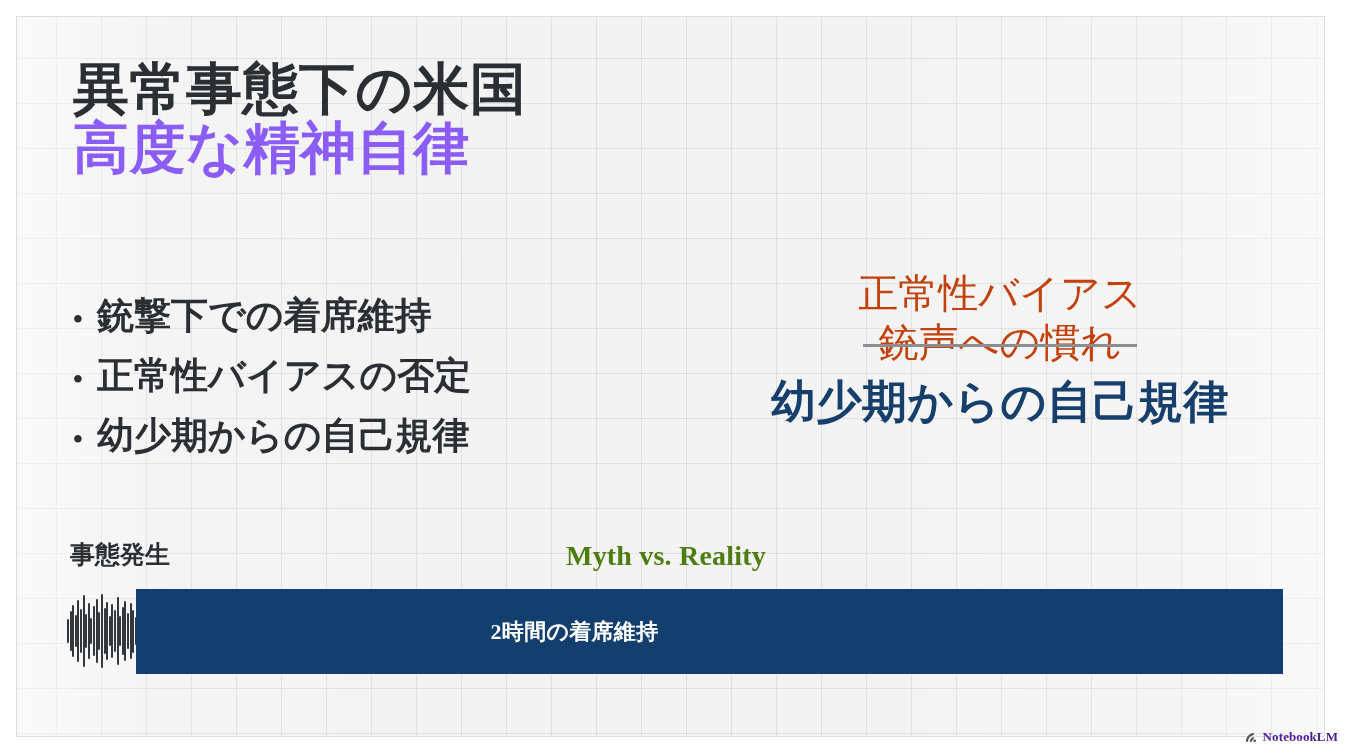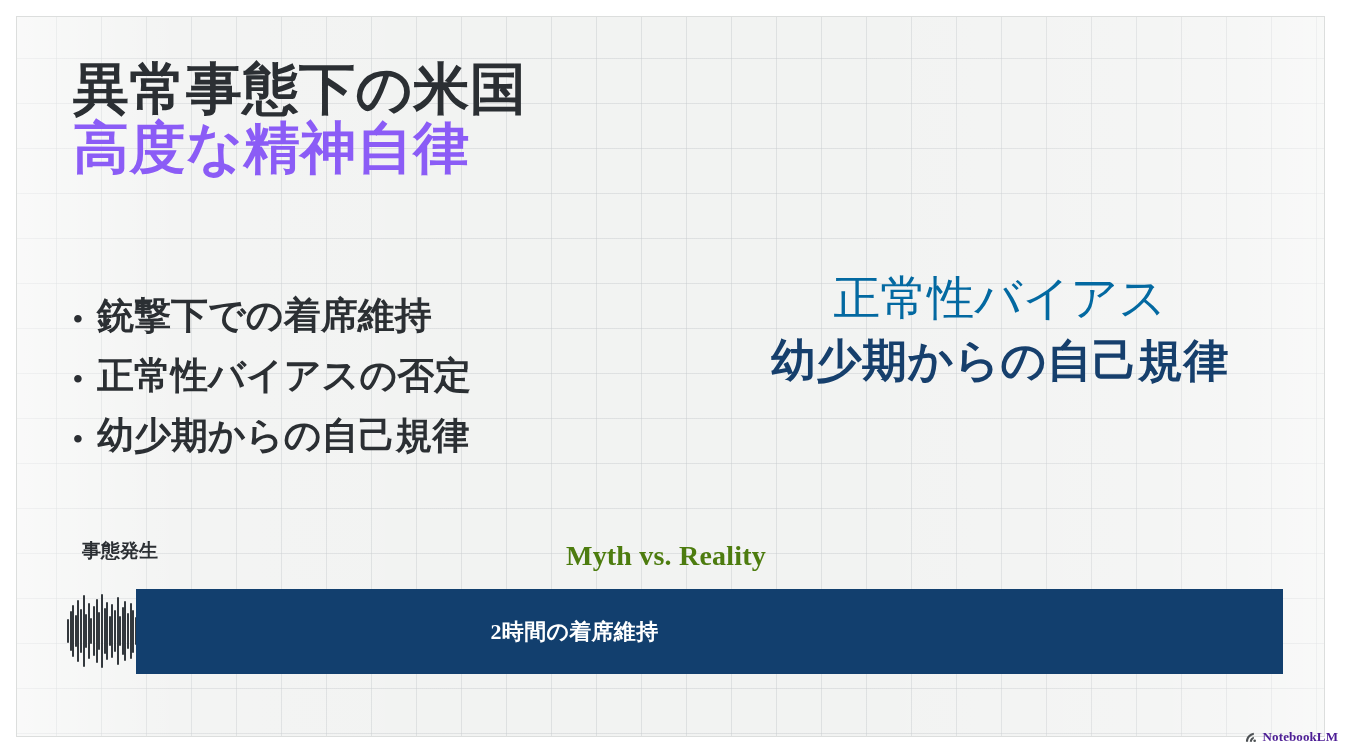--- a/index.html
+++ b/index.html
@@ -93,23 +93,23 @@
 
   
   #right-stack {
     position: absolute;
     left: 700px;
     top: 270px;
     width: 600px;
     text-align: center;
   }
   .myth-line {
-    font-size: 47px;
+    font-size: 40px;
     font-weight: 400;
-    color: #0369a1;
+    color: #c2410c;
     line-height: 1.22;
     white-space: nowrap;
   }
   #myth-line-2 {
     position: relative;
     display: inline-block;
   }
   #myth-strike {
     position: absolute;
     left: -16px;
@@ -123,23 +123,23 @@
     font-size: 45px;
     font-weight: 700;
     color: #163f6c;
     white-space: nowrap;
     letter-spacing: 0.5px;
   }
 
   
   #event-label {
     position: absolute;
-    left: 82px;
+    left: 70px;
     top: 538px;
-    font-size: 19px;
+    font-size: 25px;
     font-weight: 700;
     color: #2b2f33;
     white-space: nowrap;
   }
 
   #myth-reality-heading {
     position: absolute;
     left: 566px;
     top: 540px;
     font-size: 28px;
@@ -227,20 +227,26 @@
       <span>正常性バイアスの否定</span>
     </li>
     <li class="bullet-item">
       <span class="bullet-dot">•</span>
       <span>幼少期からの自己規律</span>
     </li>
   </ul>
 
   <div id="right-stack">
     <div class="myth-line">正常性バイアス</div>
+    <div class="myth-line">
+      <span id="myth-line-2">
+        <span>銃声への慣れ</span>
+        <span id="myth-strike"></span>
+      </span>
+    </div>
     <div id="reality-line">幼少期からの自己規律</div>
   </div>
 
   <div id="event-label">事態発生</div>
 
   <div id="myth-reality-heading">Myth vs. Reality</div>
 
   <div id="waveform">
       <span style="height: 28%;"></span>
       <span style="height: 46%;"></span>

